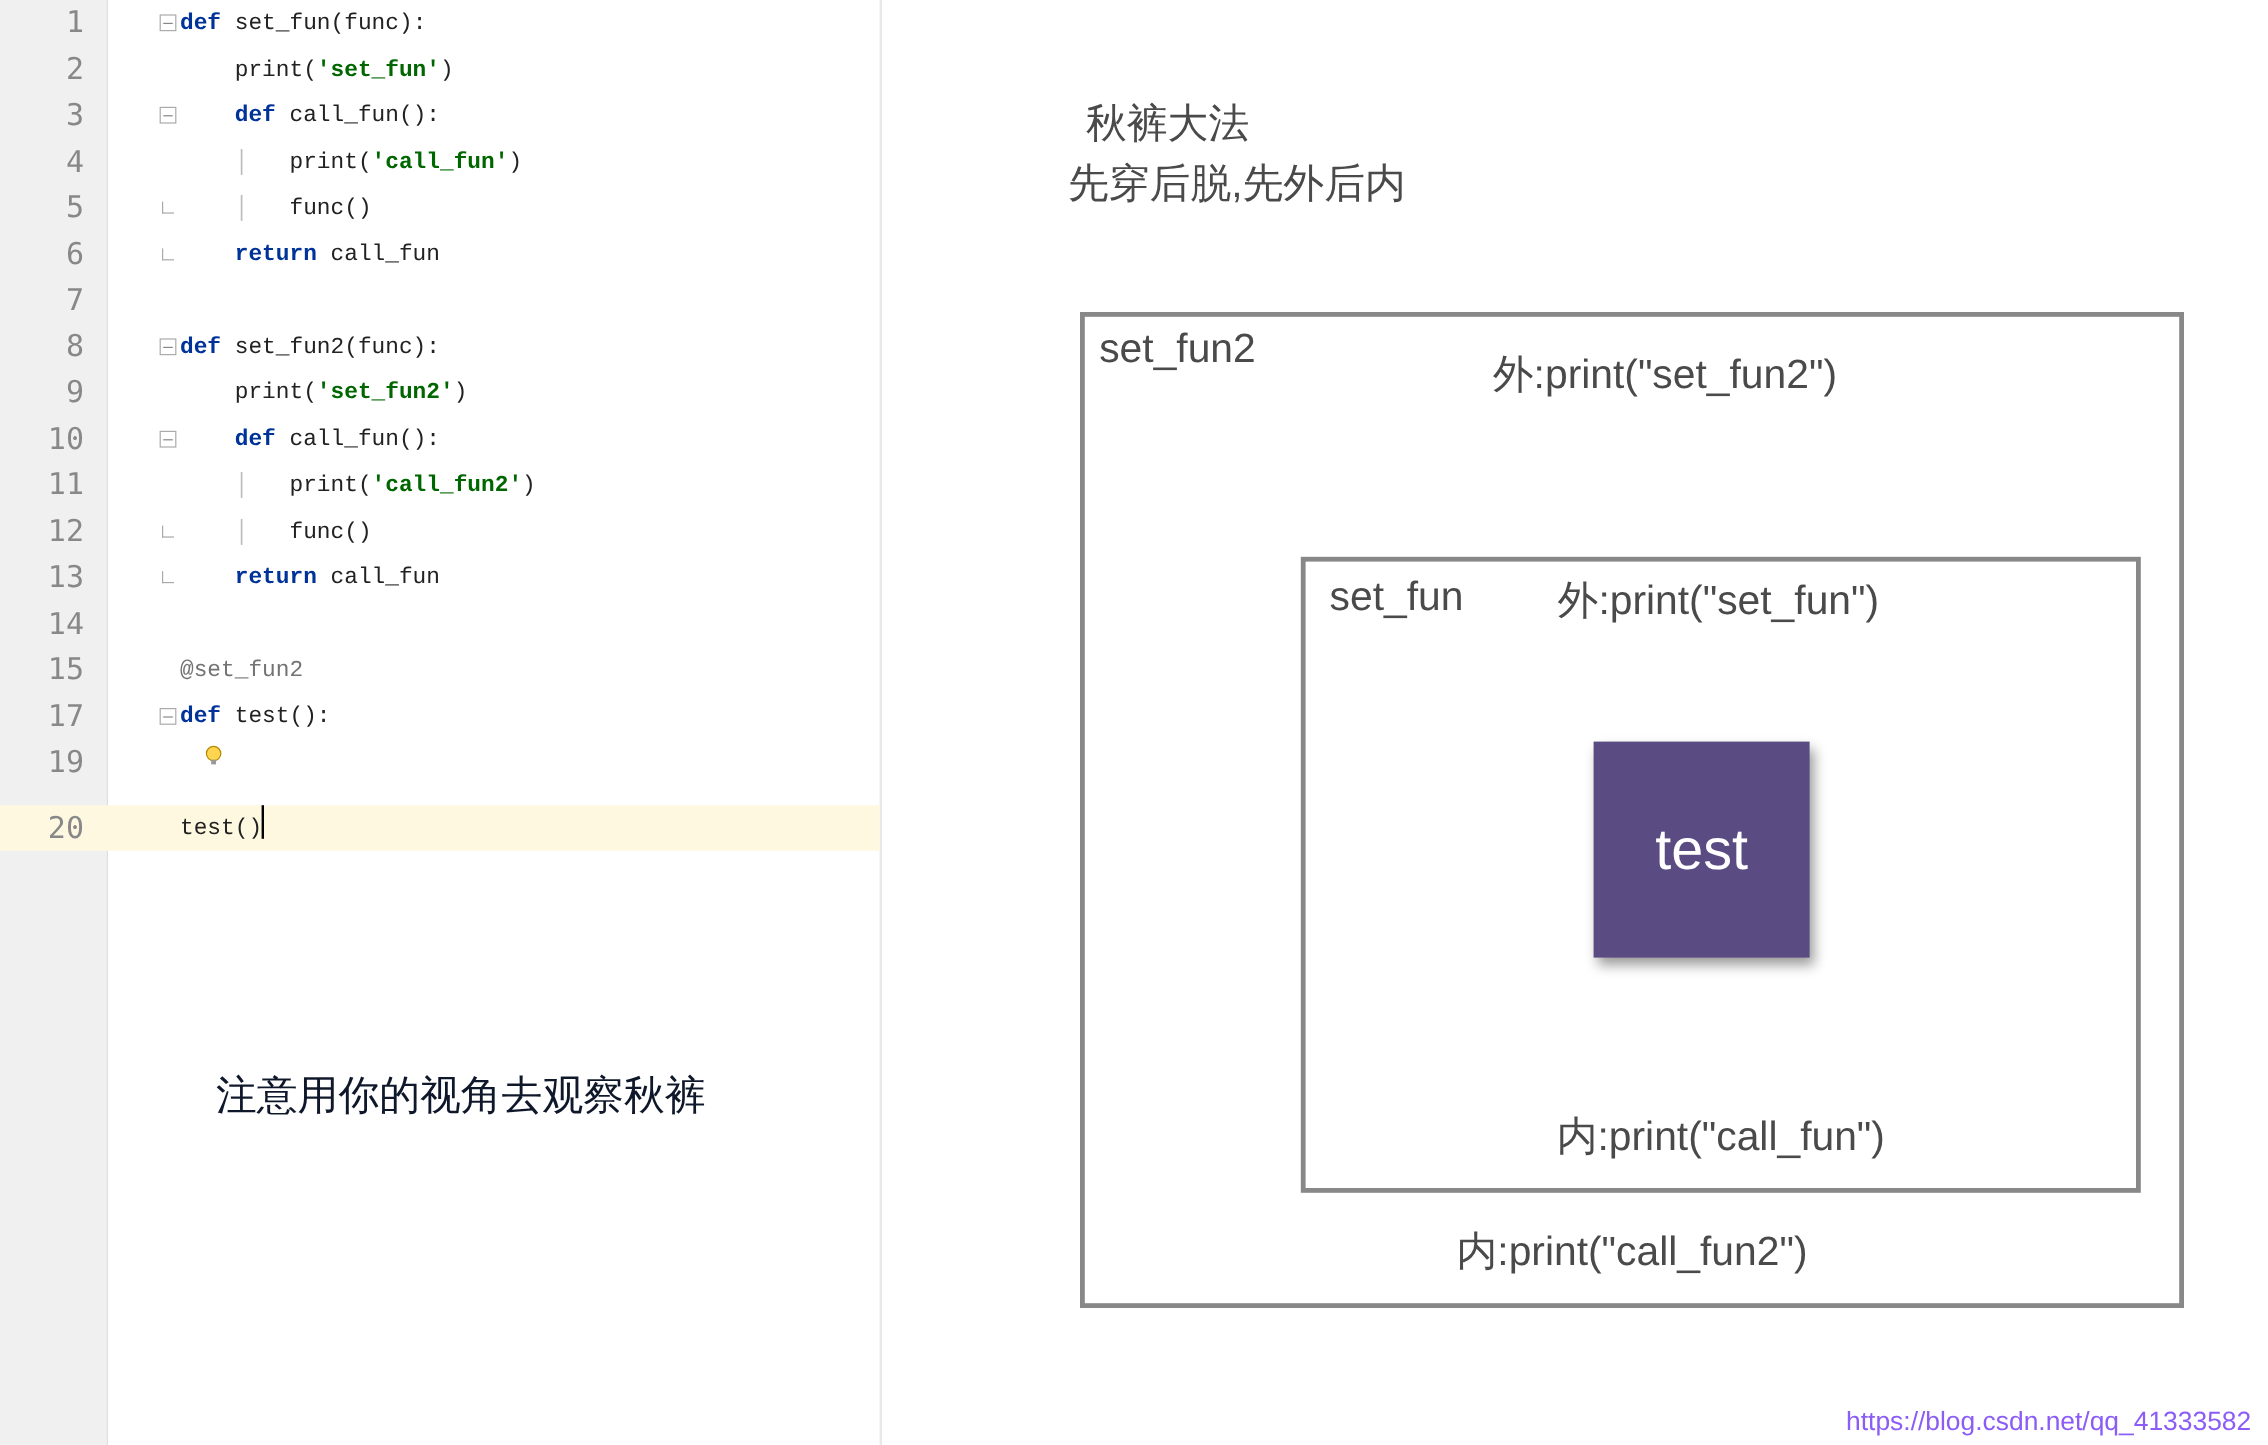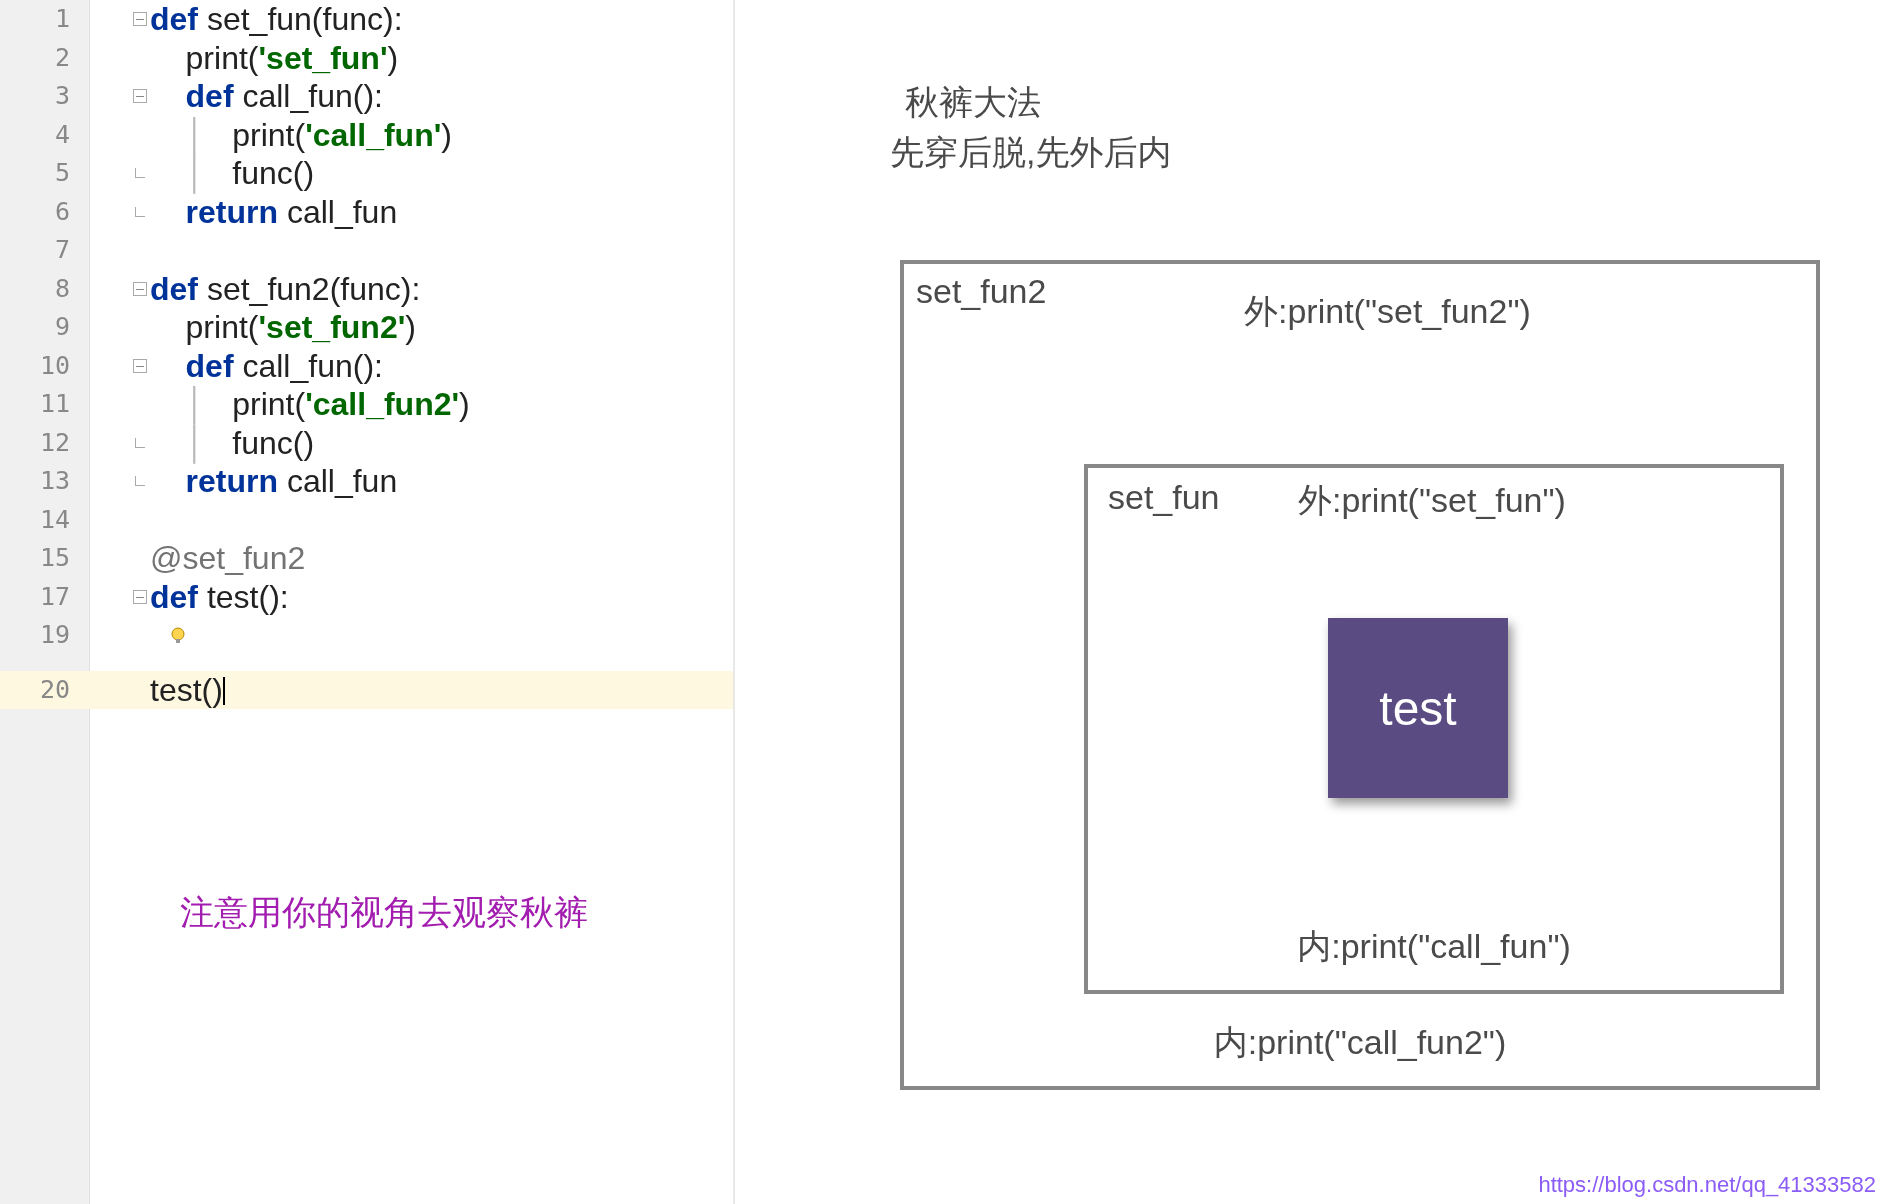--- a/index.html
+++ b/index.html
@@ -54,43 +54,43 @@
   .fold-minus {
     width: 14px; height: 14px; border: 1px solid #aaa; background: #fff; position: relative;
   }
   .fold-minus::after { content: ""; position: absolute; left: 2px; right: 2px; top: 6px; height: 1px; background: #888; }
   .fold-close {
     width: 10px; height: 10px; border-left: 1px solid #aaa; border-bottom: 1px solid #aaa;
   }
   .code {
     position: absolute;
     left: 150px;
-    font-family: Liberation Sans, sans-serif;
-    font-size: 32px;
+    font-family: Liberation Mono, monospace;
+    font-size: 19px;
     white-space: pre;
     color: #222;
   }
   .code .kw { color: #003399; font-weight: bold; }
   .code .fn { color: #222; }
   .code .str { color: #006600; font-weight: bold; }
   .code .dec { color: #737373; }
   .code .bar { color: #bbb; }
   .line.current { background: #fff8e1; margin-top: 16px; }
   .cursor {
     display: inline-block;
     width: 2px;
     height: 28px;
     background: #000;
     vertical-align: -4px;
   }
   .red-note {
     position: absolute;
     top: 890px;
     left: 180px;
-    color: #a21caf;
+    color: #0f172a;
     font-size: 34px;
     font-family: "PingFang SC","Hiragino Sans GB","Microsoft YaHei",sans-serif;
   }
   .qk-title {
     position: absolute;
     top: 80px;
     left: 905px;
     font-size: 34px;
     color: #4a4a4a;
     font-family: "PingFang SC","Hiragino Sans GB","Microsoft YaHei",sans-serif;

